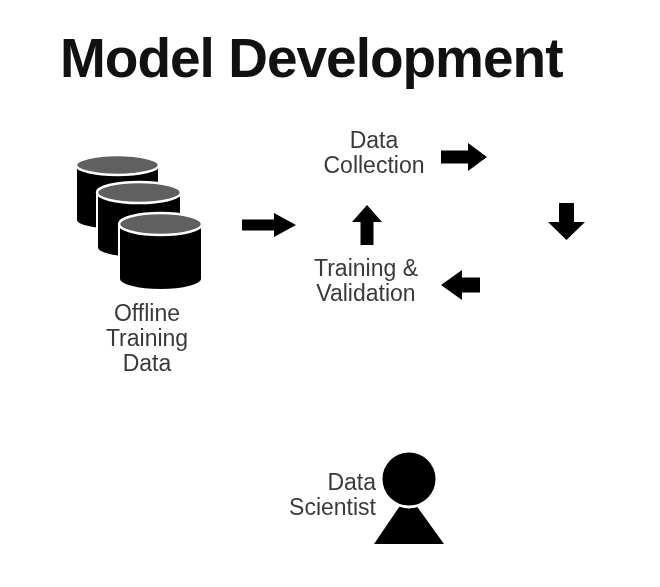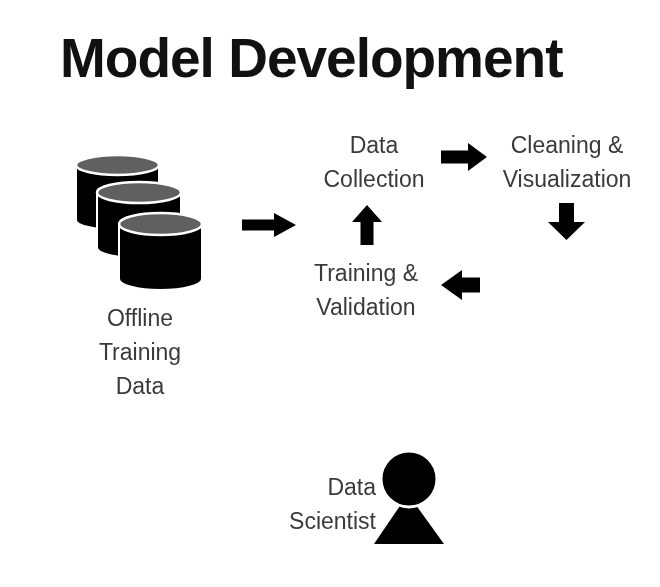--- a/index.html
+++ b/index.html
@@ -21,31 +21,31 @@
     font-size: 55px;
     line-height: 56px;
     font-weight: 700;
     letter-spacing: -1px;
     color: var(--title-text, #111111);
     white-space: nowrap;
   }
   .label {
     position: absolute;
     font-size: 23px;
-    line-height: 34px;
+    line-height: 25px;
     color: var(--label-text, #3a3a3a);
     white-space: pre-line;
     text-align: center;
   }
   .centered { transform: translateX(-50%); }
   #node-collection { left: 340px; top: 128px; }
   #node-cleaning   { left: 533px; top: 128px; }
   #node-feature    { left: 535px; top: 256px; }
   #node-training   { left: 332px; top: 256px; text-align: center; }
-  #label-offline   { left: 106px; top: 301px; }
+  #label-offline   { left: 113px; top: 301px; }
   #label-scientist { right: 318px; top: 470px; text-align: right; }
 
   .icon-svg, .arrow { position: absolute; display: block; }
   #db-stack   { left: 36px;  top: 150px; }
   #person     { left: 338px; top: 446px; }
   #arrow-db    { left: 208px; top: 213px; }
   #arrow-top   { left: 407px; top: 143px; }
   #arrow-down  { left: 514px; top: 203px; }
   #arrow-left  { left: 407px; top: 270px; }
   #arrow-up    { left: 318px; top: 205px; }
@@ -98,22 +98,20 @@
     <polygon points="0,6.5 32,6.5 32,0 54,12 32,24 32,17.5 0,17.5"></polygon>
   </svg>
 
   <div id="node-collection" class="label centered">Data
 Collection</div>
 
   <svg id="arrow-top" class="arrow" width="46" height="28" viewBox="0 0 46 28" aria-hidden="true">
     <polygon points="0,7.5 27,7.5 27,0 46,14 27,28 27,20.5 0,20.5"></polygon>
   </svg>
 
-  <div id="node-cleaning" class="label centered">Cleaning &amp;
-Visualization</div>
 
   <svg id="arrow-down" class="arrow" width="37" height="37" viewBox="0 0 37 37" aria-hidden="true">
     <polygon points="11,0 26,0 26,19 37,19 18.5,37 0,19 11,19"></polygon>
   </svg>
 
 
   <svg id="arrow-left" class="arrow" width="39" height="30" viewBox="0 0 39 30" aria-hidden="true">
     <polygon points="39,7.5 21,7.5 21,0 0,15 21,30 21,22.5 39,22.5"></polygon>
   </svg>
 

